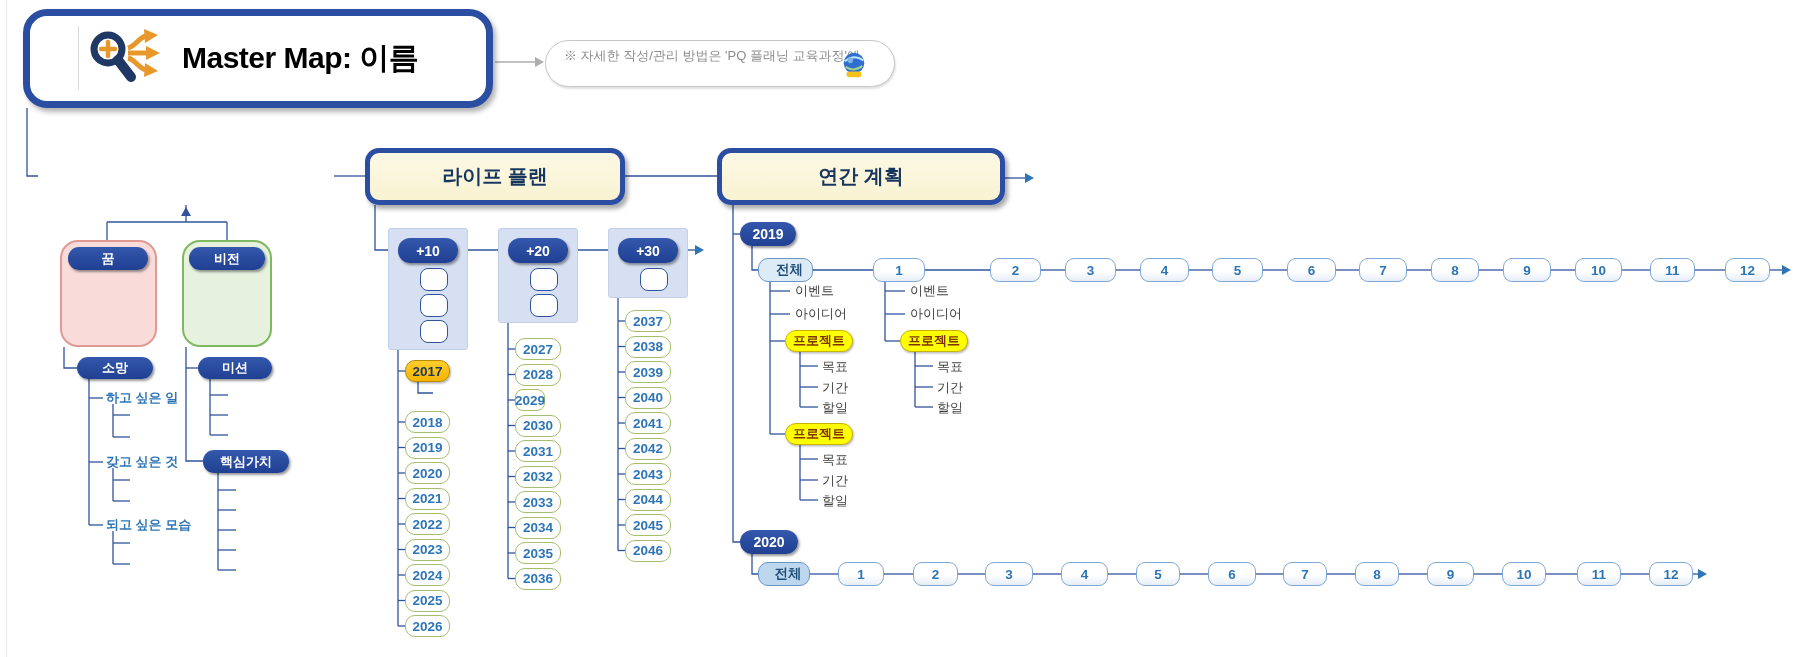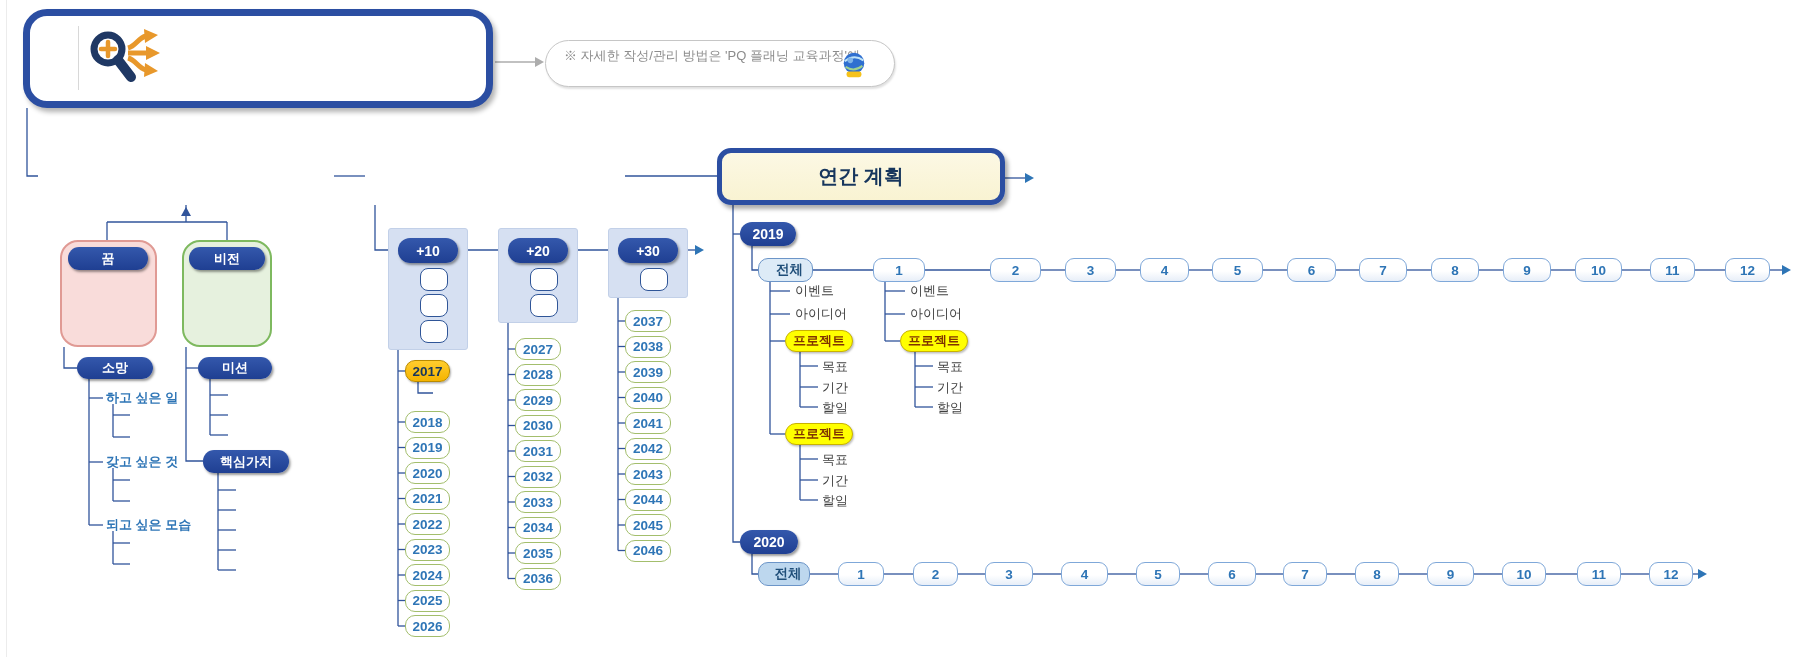--- a/index.html
+++ b/index.html
@@ -224,33 +224,35 @@
         <path d="M44 20 C52 18 54 10 62 8"></path>
         <path d="M44 25 H64"></path>
         <path d="M44 30 C52 32 54 40 62 42"></path>
       </g>
       <g fill="#E8982B">
         <polygon points="60,1 74,7 61,15"></polygon>
         <polygon points="62,18 76,25 62,32"></polygon>
         <polygon points="61,35 74,43 60,49"></polygon>
       </g>
     </svg>
+    <div class="m-title">Master Map: 이름</div>
   </div>
 
   <div class="abs callout">
     <div>※ 자세한 작성/관리 방법은 'PQ 플래닝 교육과정'에</div>
   </div>
   <svg class="abs globe" viewBox="0 0 30 30">
     <circle cx="15" cy="13" r="11" fill="#2F6FD0"></circle>
     <path d="M5 11 Q15 3 25 10" stroke="#BFE3F7" stroke-width="2.2" fill="none"></path>
     <path d="M6 17 Q15 23 24 16" stroke="#9FD08F" stroke-width="2.2" fill="none"></path>
     <circle cx="11" cy="10" r="3" fill="#7FB3E8"></circle>
     <rect x="7" y="22" width="16" height="6" rx="2.5" fill="#F5C21B"></rect>
   </svg>
 
+  <div class="abs topic" style="left:365px;width:260px">라이프 플랜</div>
   <div class="abs topic" style="left:717px;width:288px">연간 계획</div>
 <div class="abs group pink" style="left: 60px; top: 240px; width: 97px; height: 107px;"></div>
     <div class="abs pill-navy" style="left: 68px; top: 247px; width: 80px; height: 23px;">꿈</div>
     <div class="abs group green" style="left: 182px; top: 240px; width: 90px; height: 107px;"></div>
     <div class="abs pill-navy" style="left: 189px; top: 247px; width: 76px; height: 23px;">비전</div>
     <div class="abs pill-navy" style="left: 77px; top: 357px; width: 76px; height: 22px;">소망</div>
     <div class="abs lbl-blue" style="left: 106px; top: 389px;">하고 싶은 일</div>
     <div class="abs lbl-blue" style="left: 106px; top: 453px;">갖고 싶은 것</div>
     <div class="abs lbl-blue" style="left: 106px; top: 516px;">되고 싶은 모습</div>
     <div class="abs pill-navy" style="left: 198px; top: 357px; width: 74px; height: 22px;">미션</div>
@@ -269,21 +271,21 @@
     <div class="abs year" style="left: 405px; top: 538.5px; width: 45px; height: 22px;">2023</div>
     <div class="abs year" style="left: 405px; top: 564px; width: 45px; height: 22px;">2024</div>
     <div class="abs year" style="left: 405px; top: 589.5px; width: 45px; height: 22px;">2025</div>
     <div class="abs year" style="left: 405px; top: 615px; width: 45px; height: 22px;">2026</div>
     <div class="abs group blue" style="left: 498px; top: 228px; width: 80px; height: 95px;"></div>
     <div class="abs pill-navy decade" style="left: 508px; top: 238px; width: 60px; height: 25px;">+20</div>
     <div class="abs slot" style="left: 530px; top: 268px; width: 28px; height: 23px;"></div>
     <div class="abs slot" style="left: 530px; top: 294px; width: 28px; height: 23px;"></div>
     <div class="abs year" style="left: 515px; top: 338px; width: 46px; height: 22px;">2027</div>
     <div class="abs year" style="left: 515px; top: 363.5px; width: 46px; height: 22px;">2028</div>
-    <div class="abs year" style="left: 515px; top: 389px; width: 46px; height: 22px;">2029</div>
+    <div class="abs year" style="left: 515px; top: 389px; width: 30px; height: 22px; border-radius: 8px;">2029</div>
     <div class="abs year" style="left: 515px; top: 414.5px; width: 46px; height: 22px; text-align: right;">2030</div>
     <div class="abs year" style="left: 515px; top: 440px; width: 46px; height: 22px;">2031</div>
     <div class="abs year" style="left: 515px; top: 465.5px; width: 46px; height: 22px;">2032</div>
     <div class="abs year" style="left: 515px; top: 491px; width: 46px; height: 22px;">2033</div>
     <div class="abs year" style="left: 515px; top: 516.5px; width: 46px; height: 22px;">2034</div>
     <div class="abs year" style="left: 515px; top: 542px; width: 46px; height: 22px;">2035</div>
     <div class="abs year" style="left: 515px; top: 567.5px; width: 46px; height: 22px;">2036</div>
     <div class="abs group blue" style="left: 608px; top: 228px; width: 80px; height: 70px;"></div>
     <div class="abs pill-navy decade" style="left: 618px; top: 238px; width: 60px; height: 25px;">+30</div>
     <div class="abs slot" style="left: 640px; top: 268px; width: 28px; height: 23px;"></div>

